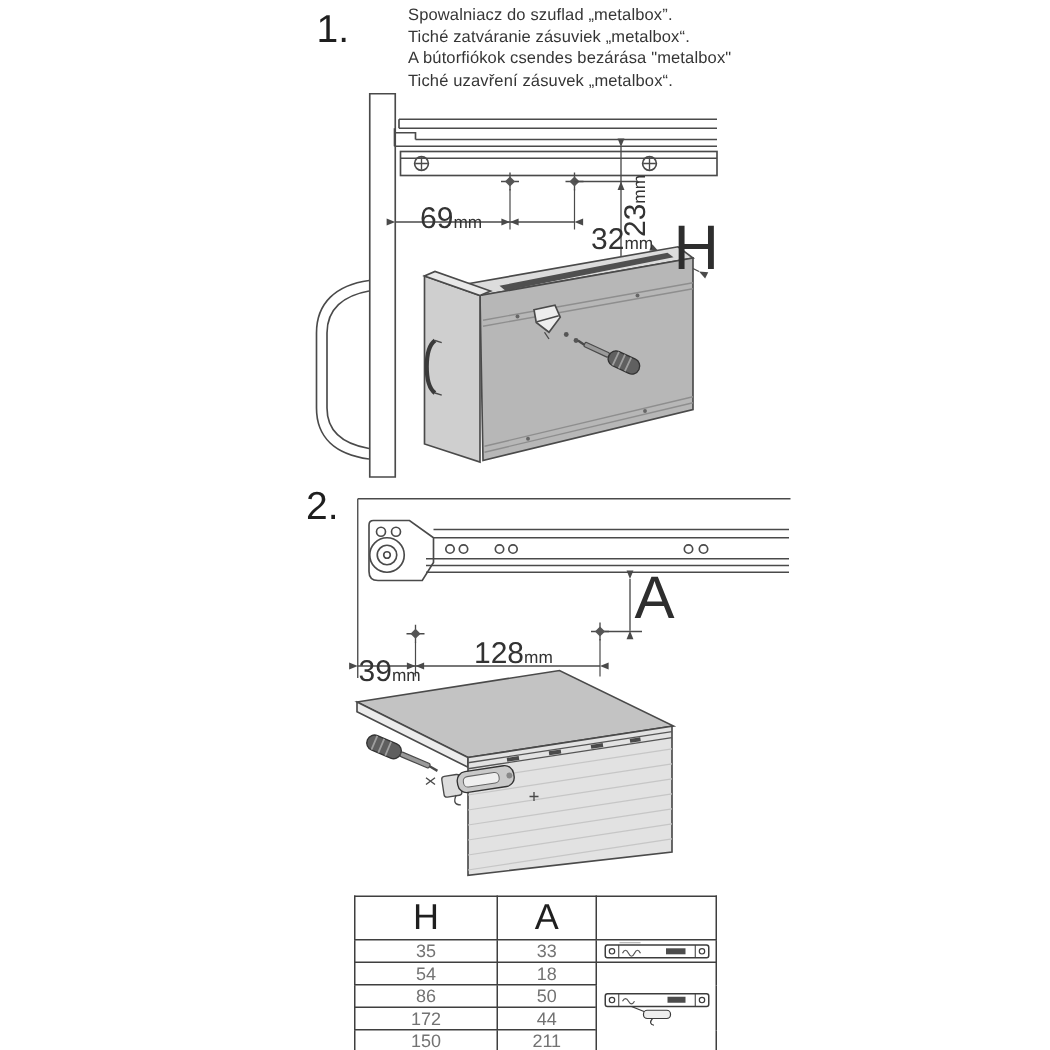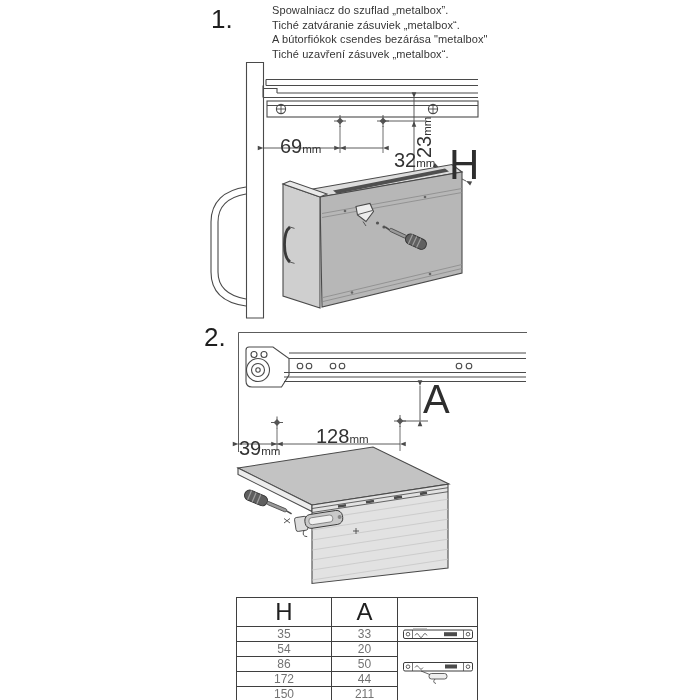--- a/index.html
+++ b/index.html
@@ -236,21 +236,21 @@
             <circle cx="7" cy="7.2" r="1.8" fill="none" stroke="#3c3c3c" stroke-width="0.8"></circle>
             <circle cx="67" cy="7.2" r="1.8" fill="none" stroke="#3c3c3c" stroke-width="0.8"></circle>
             <path d="M11.5,3 V11.5 M62.5,3 V11.5" stroke="#3c3c3c" stroke-width="0.7"></path>
             <path d="M14,8.5 q2,-4 4,0 q2,4 4,0 q2,-4 4,0" fill="none" stroke="#555" stroke-width="0.8"></path>
             <rect x="43" y="5.2" width="13" height="4" fill="#4c4c4c"></rect>
           </svg>
         </td>
       </tr>
       <tr>
         <td>54</td>
-        <td>20</td>
+        <td>18</td>
         <td class="img-cell" rowspan="4">
           <svg width="74" height="24" viewBox="0 0 74 24">
             <rect x="2.5" y="2.5" width="69" height="8.5" rx="1.5" fill="#fff" stroke="#3c3c3c"></rect>
             <circle cx="7" cy="6.7" r="1.8" fill="none" stroke="#3c3c3c" stroke-width="0.8"></circle>
             <circle cx="67" cy="6.7" r="1.8" fill="none" stroke="#3c3c3c" stroke-width="0.8"></circle>
             <path d="M11.5,2.5 V11 M62.5,2.5 V11" stroke="#3c3c3c" stroke-width="0.7"></path>
             <path d="M14,7.5 q2,-3.5 4,0 q2,3.5 4,0" fill="none" stroke="#555" stroke-width="0.8"></path>
             <rect x="44" y="4.5" width="12" height="4" fill="#4c4c4c"></rect>
             <path d="M20,11 L30,15" stroke="#3c3c3c" stroke-width="0.8"></path>
             <rect x="28" y="13.5" width="18" height="5.5" rx="2.5" fill="#eeeeee" stroke="#3c3c3c" stroke-width="0.8"></rect>

